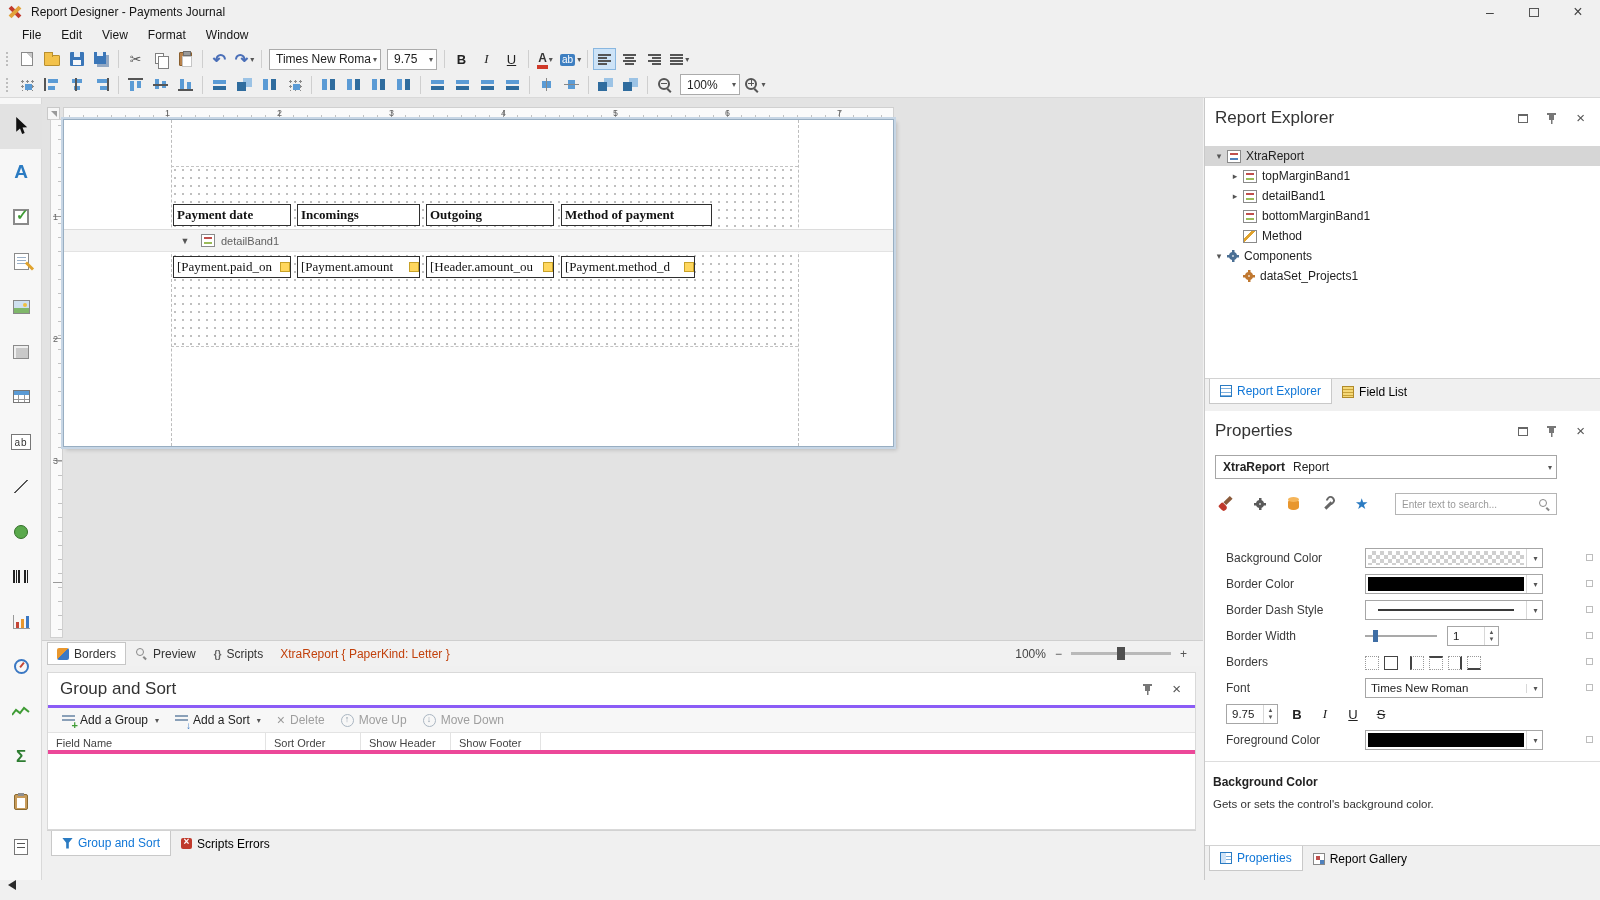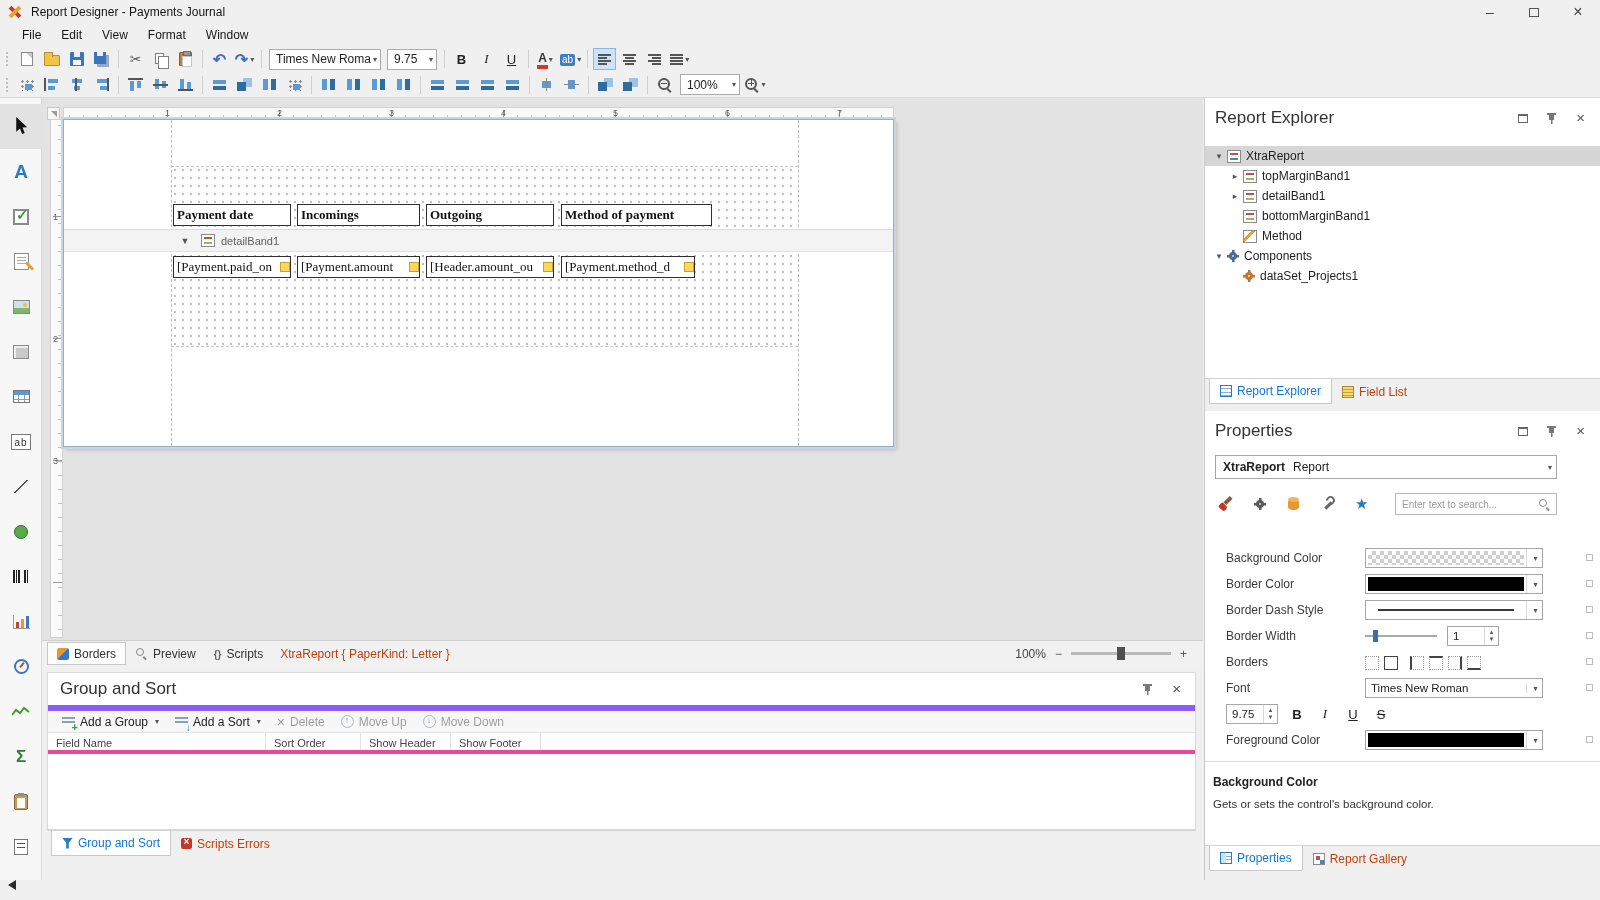--- a/index.html
+++ b/index.html
@@ -160,36 +160,36 @@
   .zoom-track { width:100px; height:3px; background:#b9b9b9; position:relative; }
   .zoom-knob { position:absolute; left:46px; top:-5px; width:8px; height:13px; background:#4f4f4f; }
   .ic-designer { width:12px; height:12px; background:linear-gradient(135deg,#e8972e 0 50%,#3b78c3 50%); border-radius:2px; }
   .ic-scripts::before { content:"{}"; font-size:10px; font-weight:bold; color:#666; }
 
   
   .gs { position:absolute; left:47px; top:672px; width:1149px; height:158px; background:#fff; border:1px solid #d9d9d9; }
   .gs-head { height:32px; display:flex; align-items:center; padding:0 14px 0 12px; }
   .big-title { font-size:17px; color:#333; }
   .head-ics { margin-left:auto; display:flex; gap:18px; align-items:center; }
-  .gs-tools { height:28px; background:#f7f7f7; border-top:6px solid #8b5cf6; border-bottom:1px solid #e3e3e3; display:flex; align-items:center; padding-left:6px; }
+  .gs-tools { height:28px; background:#f7f7f7; border-top:3px solid #8b5cf6; border-bottom:1px solid #e3e3e3; display:flex; align-items:center; padding-left:6px; }
   .gbtn { display:flex; align-items:center; gap:5px; padding:0 8px; height:24px; font-size:12px; color:#222; }
   .gbtn.disabled { color:#9e9e9e; }
   .ic-addgroup, .ic-addsort { width:13px; height:12px; position:relative; background-image:linear-gradient(#8aa0b8,#8aa0b8),linear-gradient(#8aa0b8,#8aa0b8); background-size:13px 2px,13px 2px; background-position:0 1px,0 5px; background-repeat:no-repeat; }
   .ic-addgroup::after { content:"+"; position:absolute; right:-3px; bottom:-5px; font-size:11px; font-weight:bold; color:#3f9c35; }
   .ic-addsort::after { content:"↓"; position:absolute; right:-3px; bottom:-5px; font-size:10px; font-weight:bold; color:#3b78c3; }
   .ic-del::before { content:"×"; font-size:14px; color:#9a9a9a; }
   .ic-circ { width:13px; height:13px; border:1px solid #aab6c2; border-radius:50%; position:relative; color:#8d9aa8; }
   .ic-circ::before { position:absolute; left:3px; top:-1px; font-size:9px; }
   .ic-up::before { content:"↑"; }
   .ic-down::before { content:"↓"; }
   .gs-cols { height:21px; display:flex; border-bottom:4px solid #ec4899; }
   .gcol { font-size:11px; color:#444; padding:4px 0 0 8px; border-right:1px solid #e3e3e3; }
   .gs-body { height:74px; }
   .btabs { display:flex; background:#f0f0f0; border-top:1px solid #d2d2d2; height:26px; align-items:stretch; padding-left:4px; }
-  .btab { display:flex; align-items:center; gap:5px; padding:0 10px; font-size:12px; color:#c2410c; }
+  .btab { display:flex; align-items:center; gap:5px; padding:0 10px; font-size:12px; color:#000000; }
   .btab.active { background:#fff; border:1px solid #c9c9c9; border-top:none; color:#1177d7; }
   .gs-tabs { position:absolute; left:47px; top:830px; width:1149px; }
   .ic-funnel { width:11px; height:11px; background:#2b7bc2; clip-path:polygon(0 0,100% 0,62% 48%,62% 100%,38% 100%,38% 48%); }
   .ic-err { width:11px; height:11px; background:#c0392b; border-radius:2px; position:relative; }
   .ic-err::before { content:"×"; position:absolute; left:2.5px; top:-2px; color:#fff; font-size:10px; font-weight:bold; }
 
   
   .right { position:absolute; left:1204px; top:98px; width:396px; height:782px; background:#f0f0f0; border-left:1px solid #c9c9c9; }
   .re-panel { position:absolute; left:0; top:0; width:396px; height:306px; background:#fff; }
   .panel-head { height:40px; display:flex; align-items:center; padding:0 16px 0 10px; }

